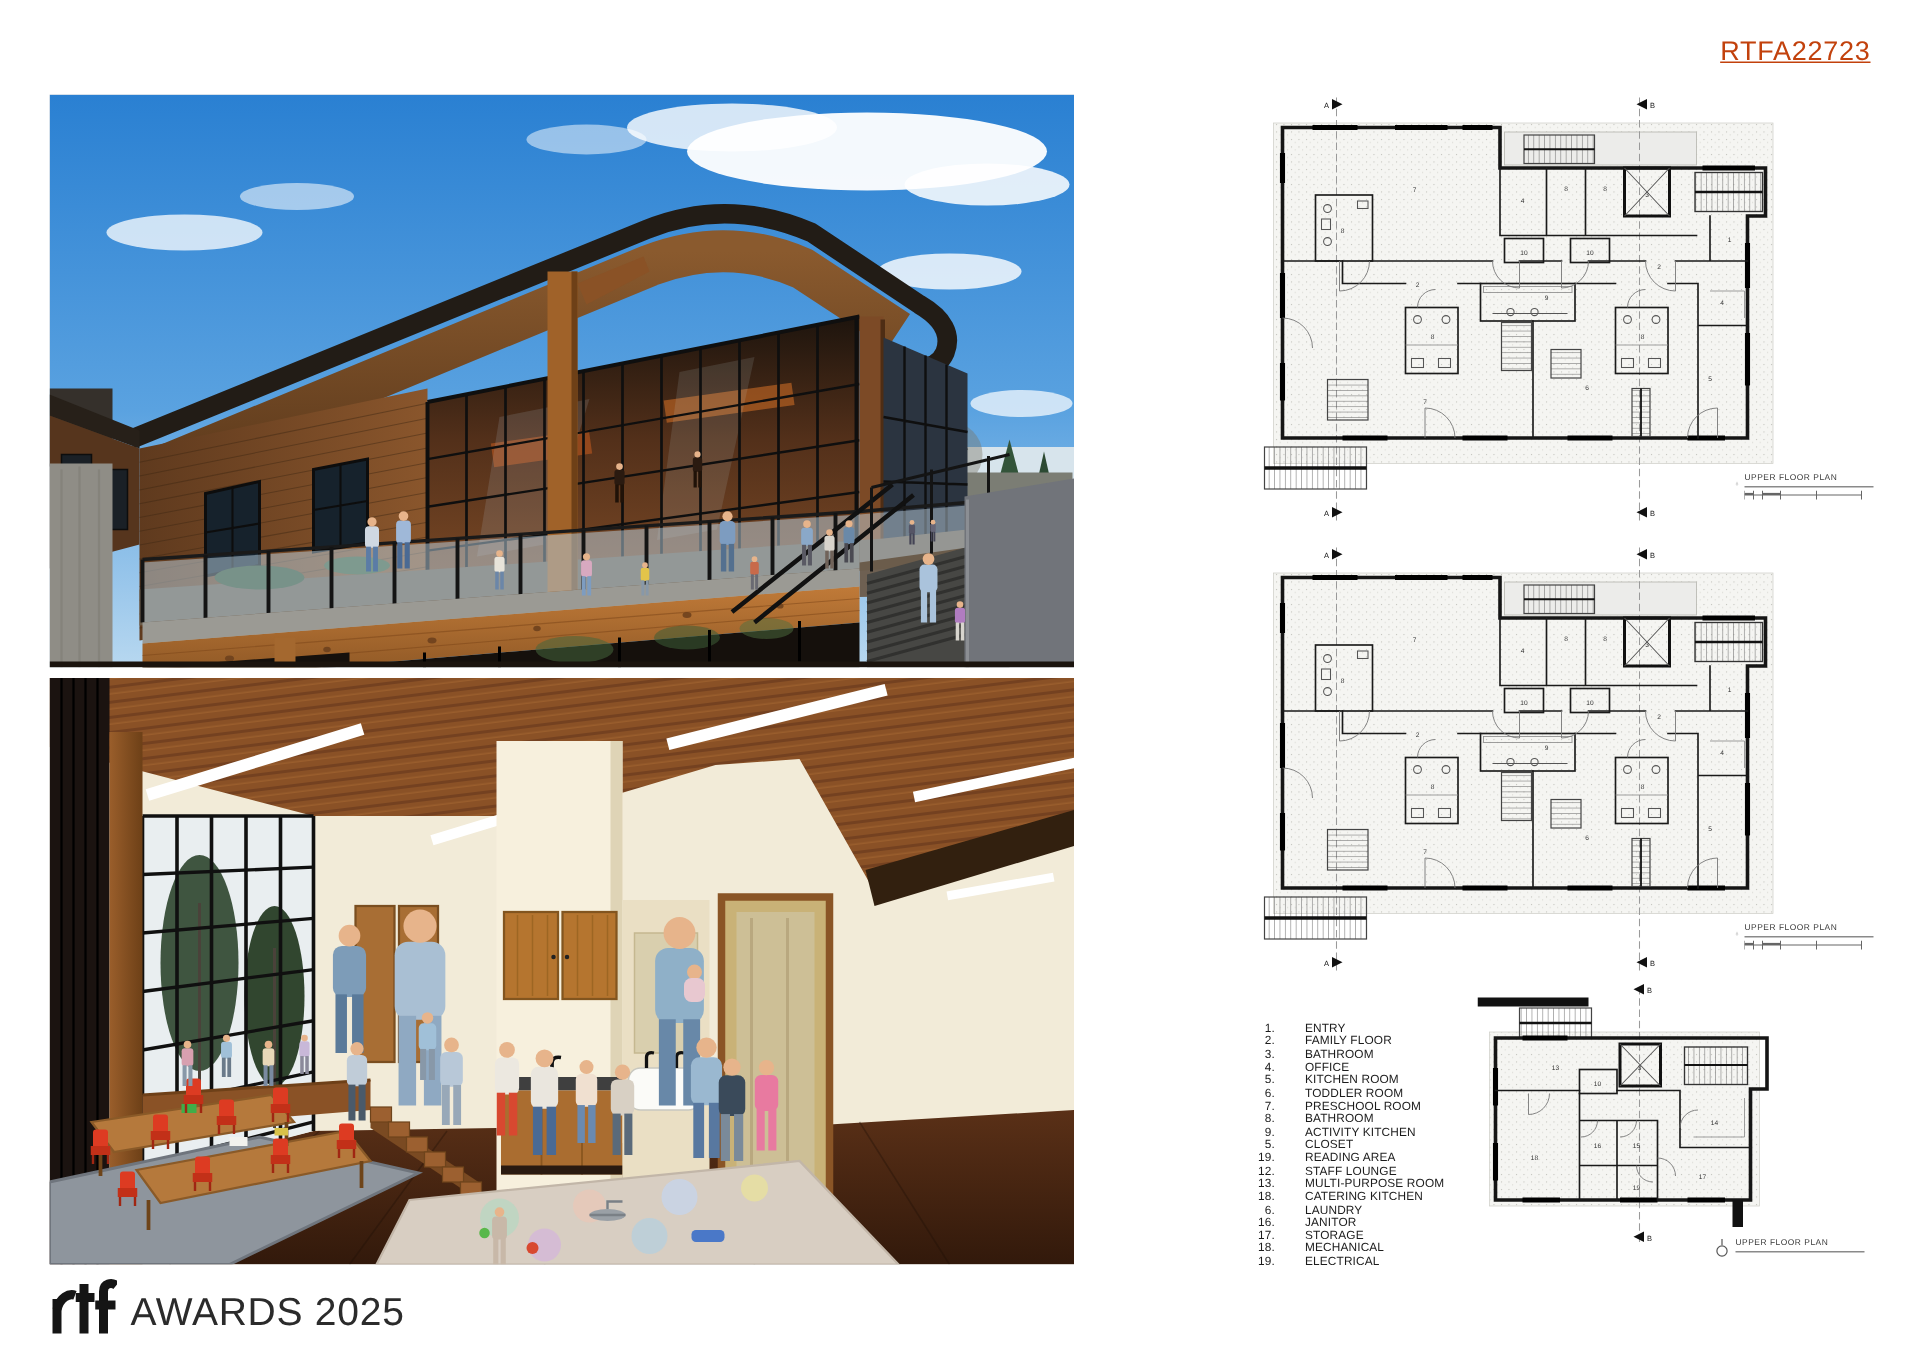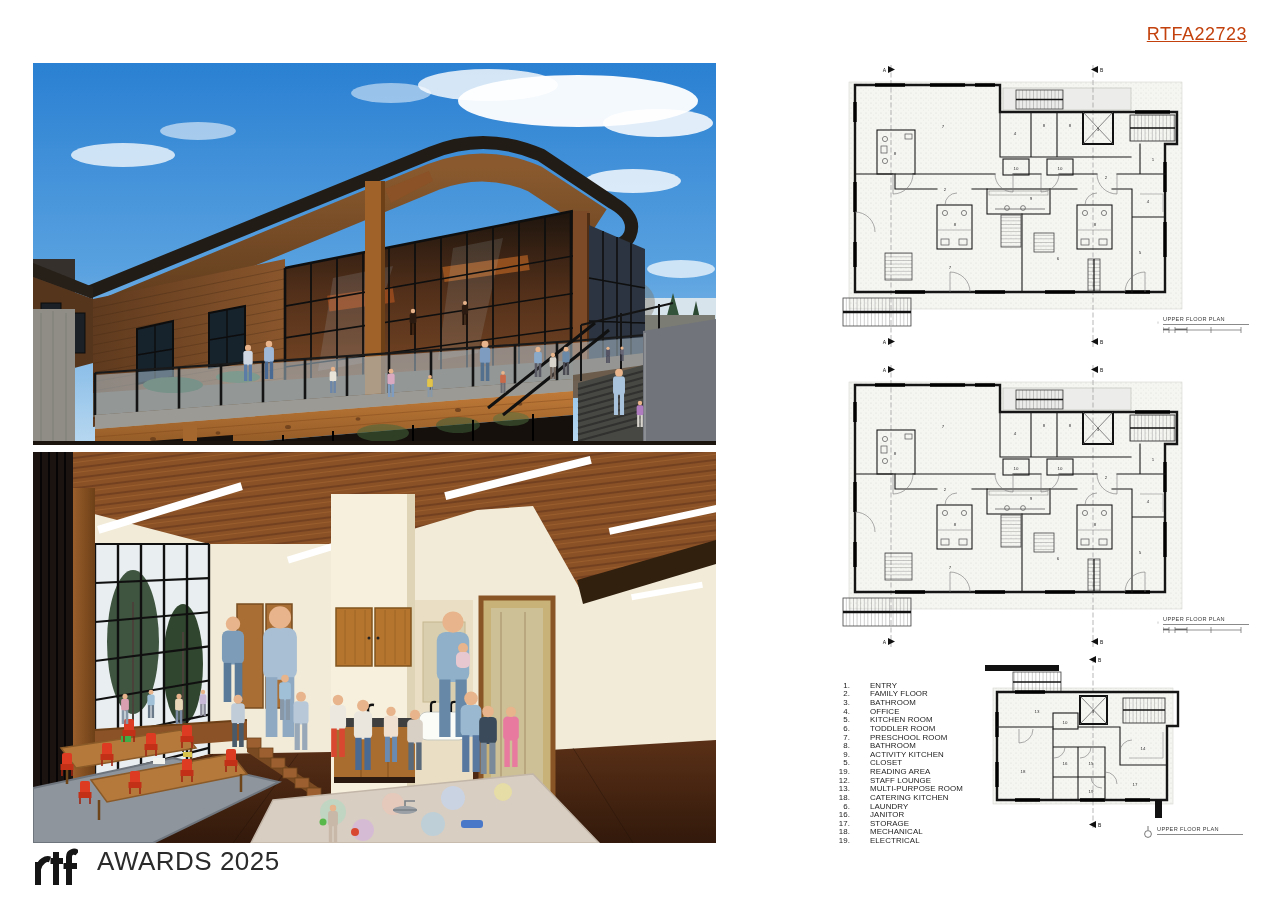--- a/index.html
+++ b/index.html
@@ -20,21 +20,21 @@
   #plan1 .plan-caption,#plan2 .plan-caption{left:322px;top:254px;width:92px;}
   #plan3 .plan-caption{left:158px;top:174px;width:100px;}
   .cap-right{display:flex;flex-direction:column;}
   .cap-text{font-size:5.6px;letter-spacing:.35px;color:#3a3a3a;white-space:nowrap;
             border-bottom:1px solid #8a8a8a;padding-bottom:2px;width:86px;}
   .scalebar{margin-top:2px;}
   .legend{position:absolute;left:836px;top:681px;margin:0;padding:0;list-style:none;width:200px;}
   .legend li{display:flex;height:8.64px;align-items:center;font-size:7.9px;color:#1c1c1c;letter-spacing:.1px;}
   .legend .num{width:14px;text-align:right;flex:none;}
   .legend .lab{margin-left:20px;white-space:nowrap;}
-  .footer{position:absolute;left:30px;top:846px;display:flex;align-items:flex-start;gap:19px;height:44px;}
+  .footer{position:absolute;left:30px;top:846px;display:flex;align-items:flex-end;gap:9px;height:44px;}
   .awards{font-size:26px;color:#2b2b2b;letter-spacing:.5px;}
   
   .w-ext{fill:none;stroke:#151515;stroke-width:2.4;stroke-linecap:square;}
   .w-int{fill:none;stroke:#1a1a1a;stroke-width:1.1;stroke-linecap:square;}
   .w-win{fill:none;stroke:#000;stroke-width:3.4;}
   .thin{fill:none;stroke:#8a8a8a;stroke-width:.55;}
   .arc{fill:none;stroke:#777;stroke-width:.6;}
   .fix{fill:none;stroke:#555;stroke-width:.7;}
   .secline{stroke:#9a9a9a;stroke-width:.7;stroke-dasharray:5 2.5;}
   .room-num{font-family:"Liberation Sans",sans-serif;font-size:4.4px;fill:#333;}

